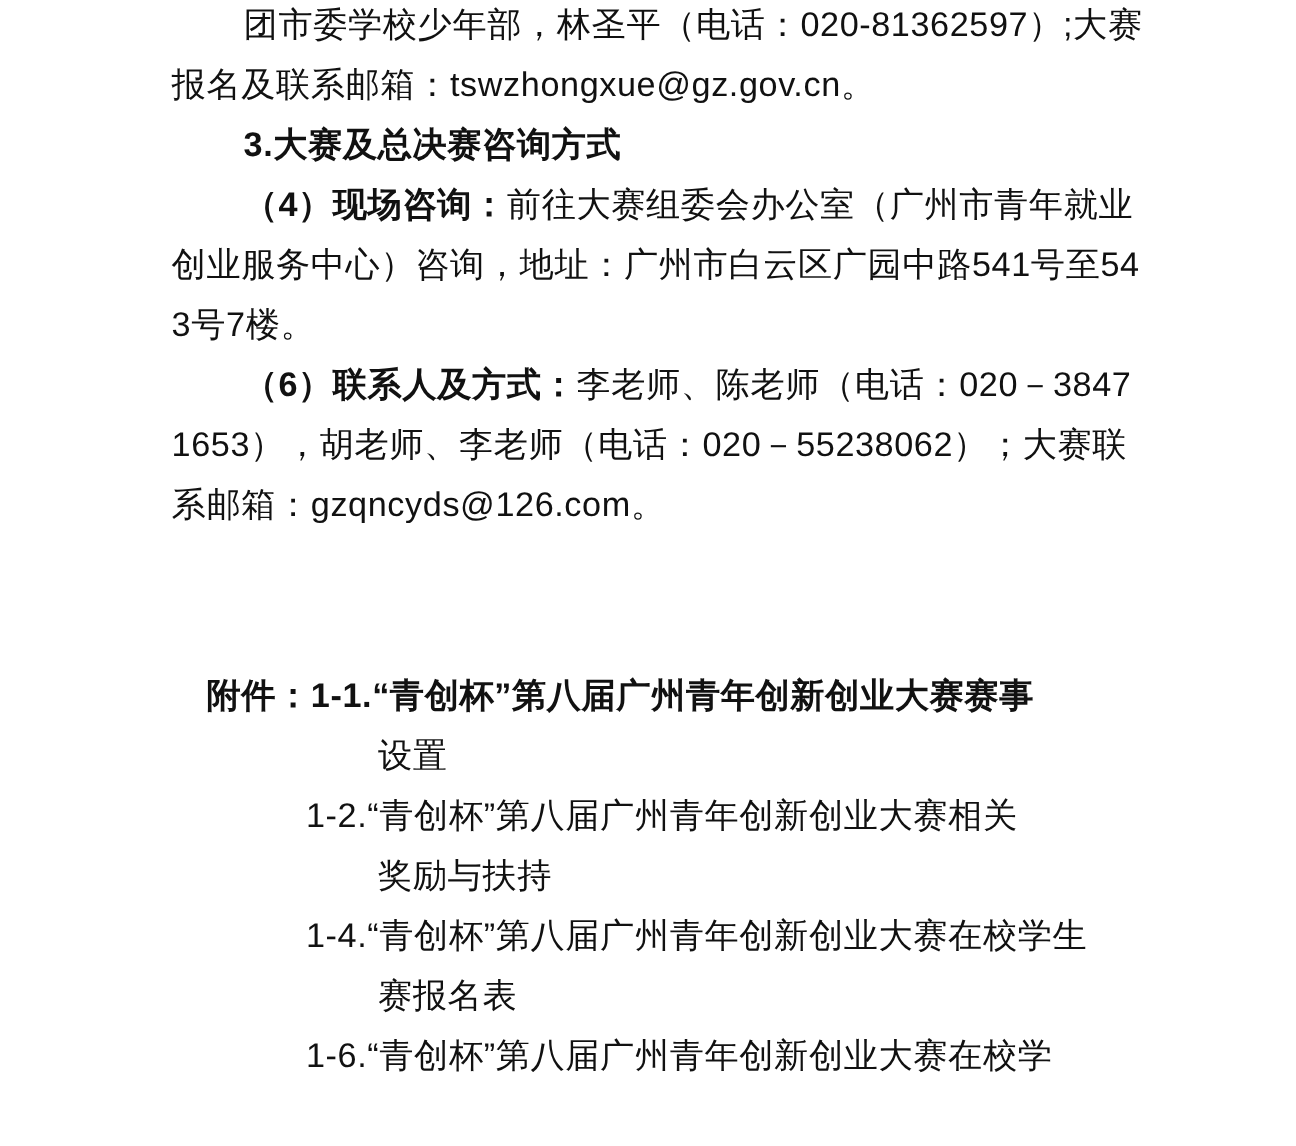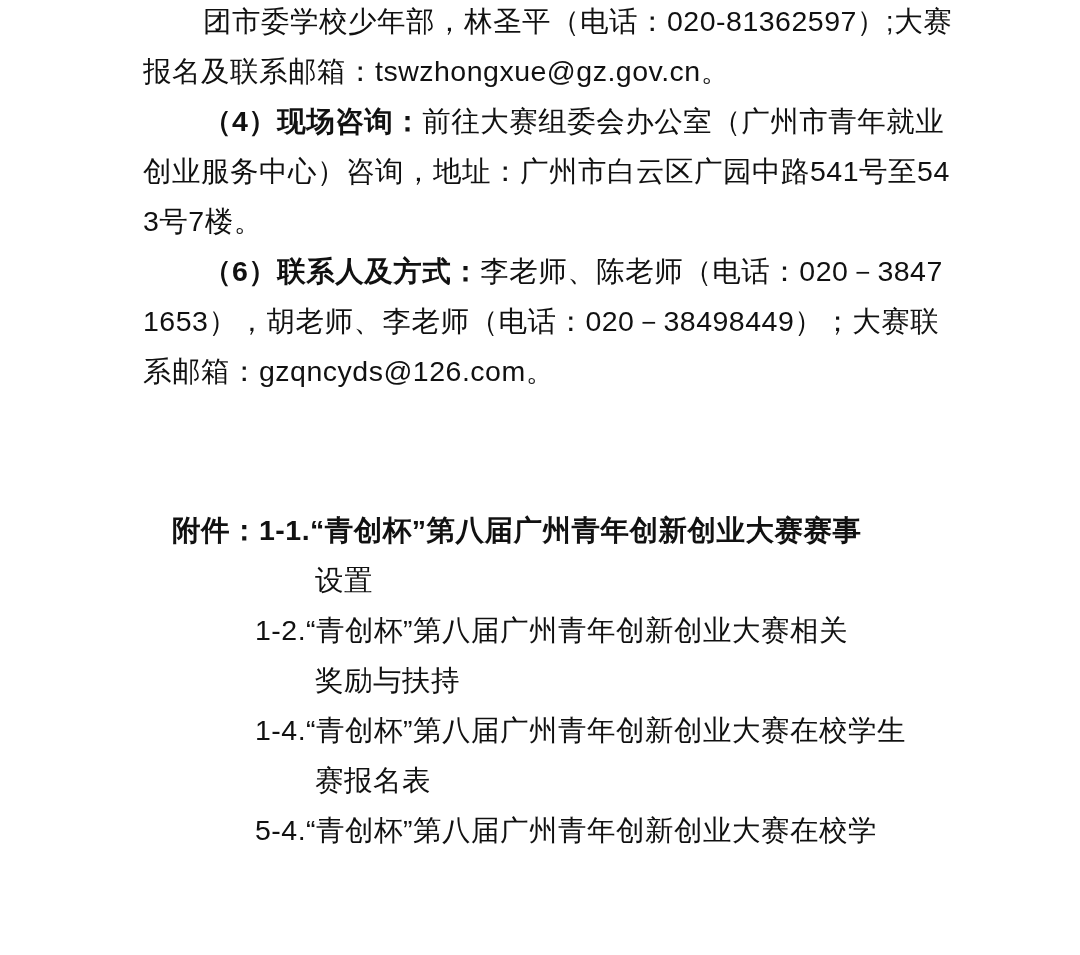--- a/index.html
+++ b/index.html
@@ -42,36 +42,37 @@
 </style>
 </head>
 <body>
 
 <div class="doc">
 
   <div class="line ind"><span class="bold"></span><span>团市委学校少年部，林圣平（电话：020-81362597）;大赛</span></div>
 
   <div class="line"><span class="bold"></span><span>报名及联系邮箱：tswzhongxue@gz.gov.cn。</span></div>
 
+  <div class="line ind"><span class="bold">3.大赛及总决赛咨询方式</span><span></span></div>
 
   <div class="line ind"><span class="bold">（4）现场咨询：</span><span>前往大赛组委会办公室（广州市青年就业</span></div>
 
   <div class="line"><span class="bold"></span><span>创业服务中心）咨询，地址：广州市白云区广园中路541号至54</span></div>
 
   <div class="line"><span class="bold"></span><span>3号7楼。</span></div>
 
   <div class="line ind"><span class="bold">（6）联系人及方式：</span><span>李老师、陈老师（电话：020－3847</span></div>
 
-  <div class="line"><span class="bold"></span><span>1653），胡老师、李老师（电话：020－38498449）；大赛联</span></div>
+  <div class="line"><span class="bold"></span><span>1653），胡老师、李老师（电话：020－55238062）；大赛联</span></div>
 
   <div class="line"><span class="bold"></span><span>系邮箱：gzqncyds@126.com。</span></div>
 
   <div class="spacer"></div>
 
   <div class="line a-first"><span>附件：1-1.“青创杯”第八届广州青年创新创业大赛赛事</span></div>
   <div class="line a-cont"><span>设置</span></div>
   <div class="line a-num"><span>1-2.“青创杯”第八届广州青年创新创业大赛相关</span></div>
   <div class="line a-cont"><span>奖励与扶持</span></div>
   <div class="line a-num"><span>1-4.“青创杯”第八届广州青年创新创业大赛在校学生</span></div>
   <div class="line a-cont"><span>赛报名表</span></div>
-  <div class="line a-num"><span>5-4.“青创杯”第八届广州青年创新创业大赛在校学</span></div>
+  <div class="line a-num"><span>1-6.“青创杯”第八届广州青年创新创业大赛在校学</span></div>
 
 </div>
 
 </body></html>

